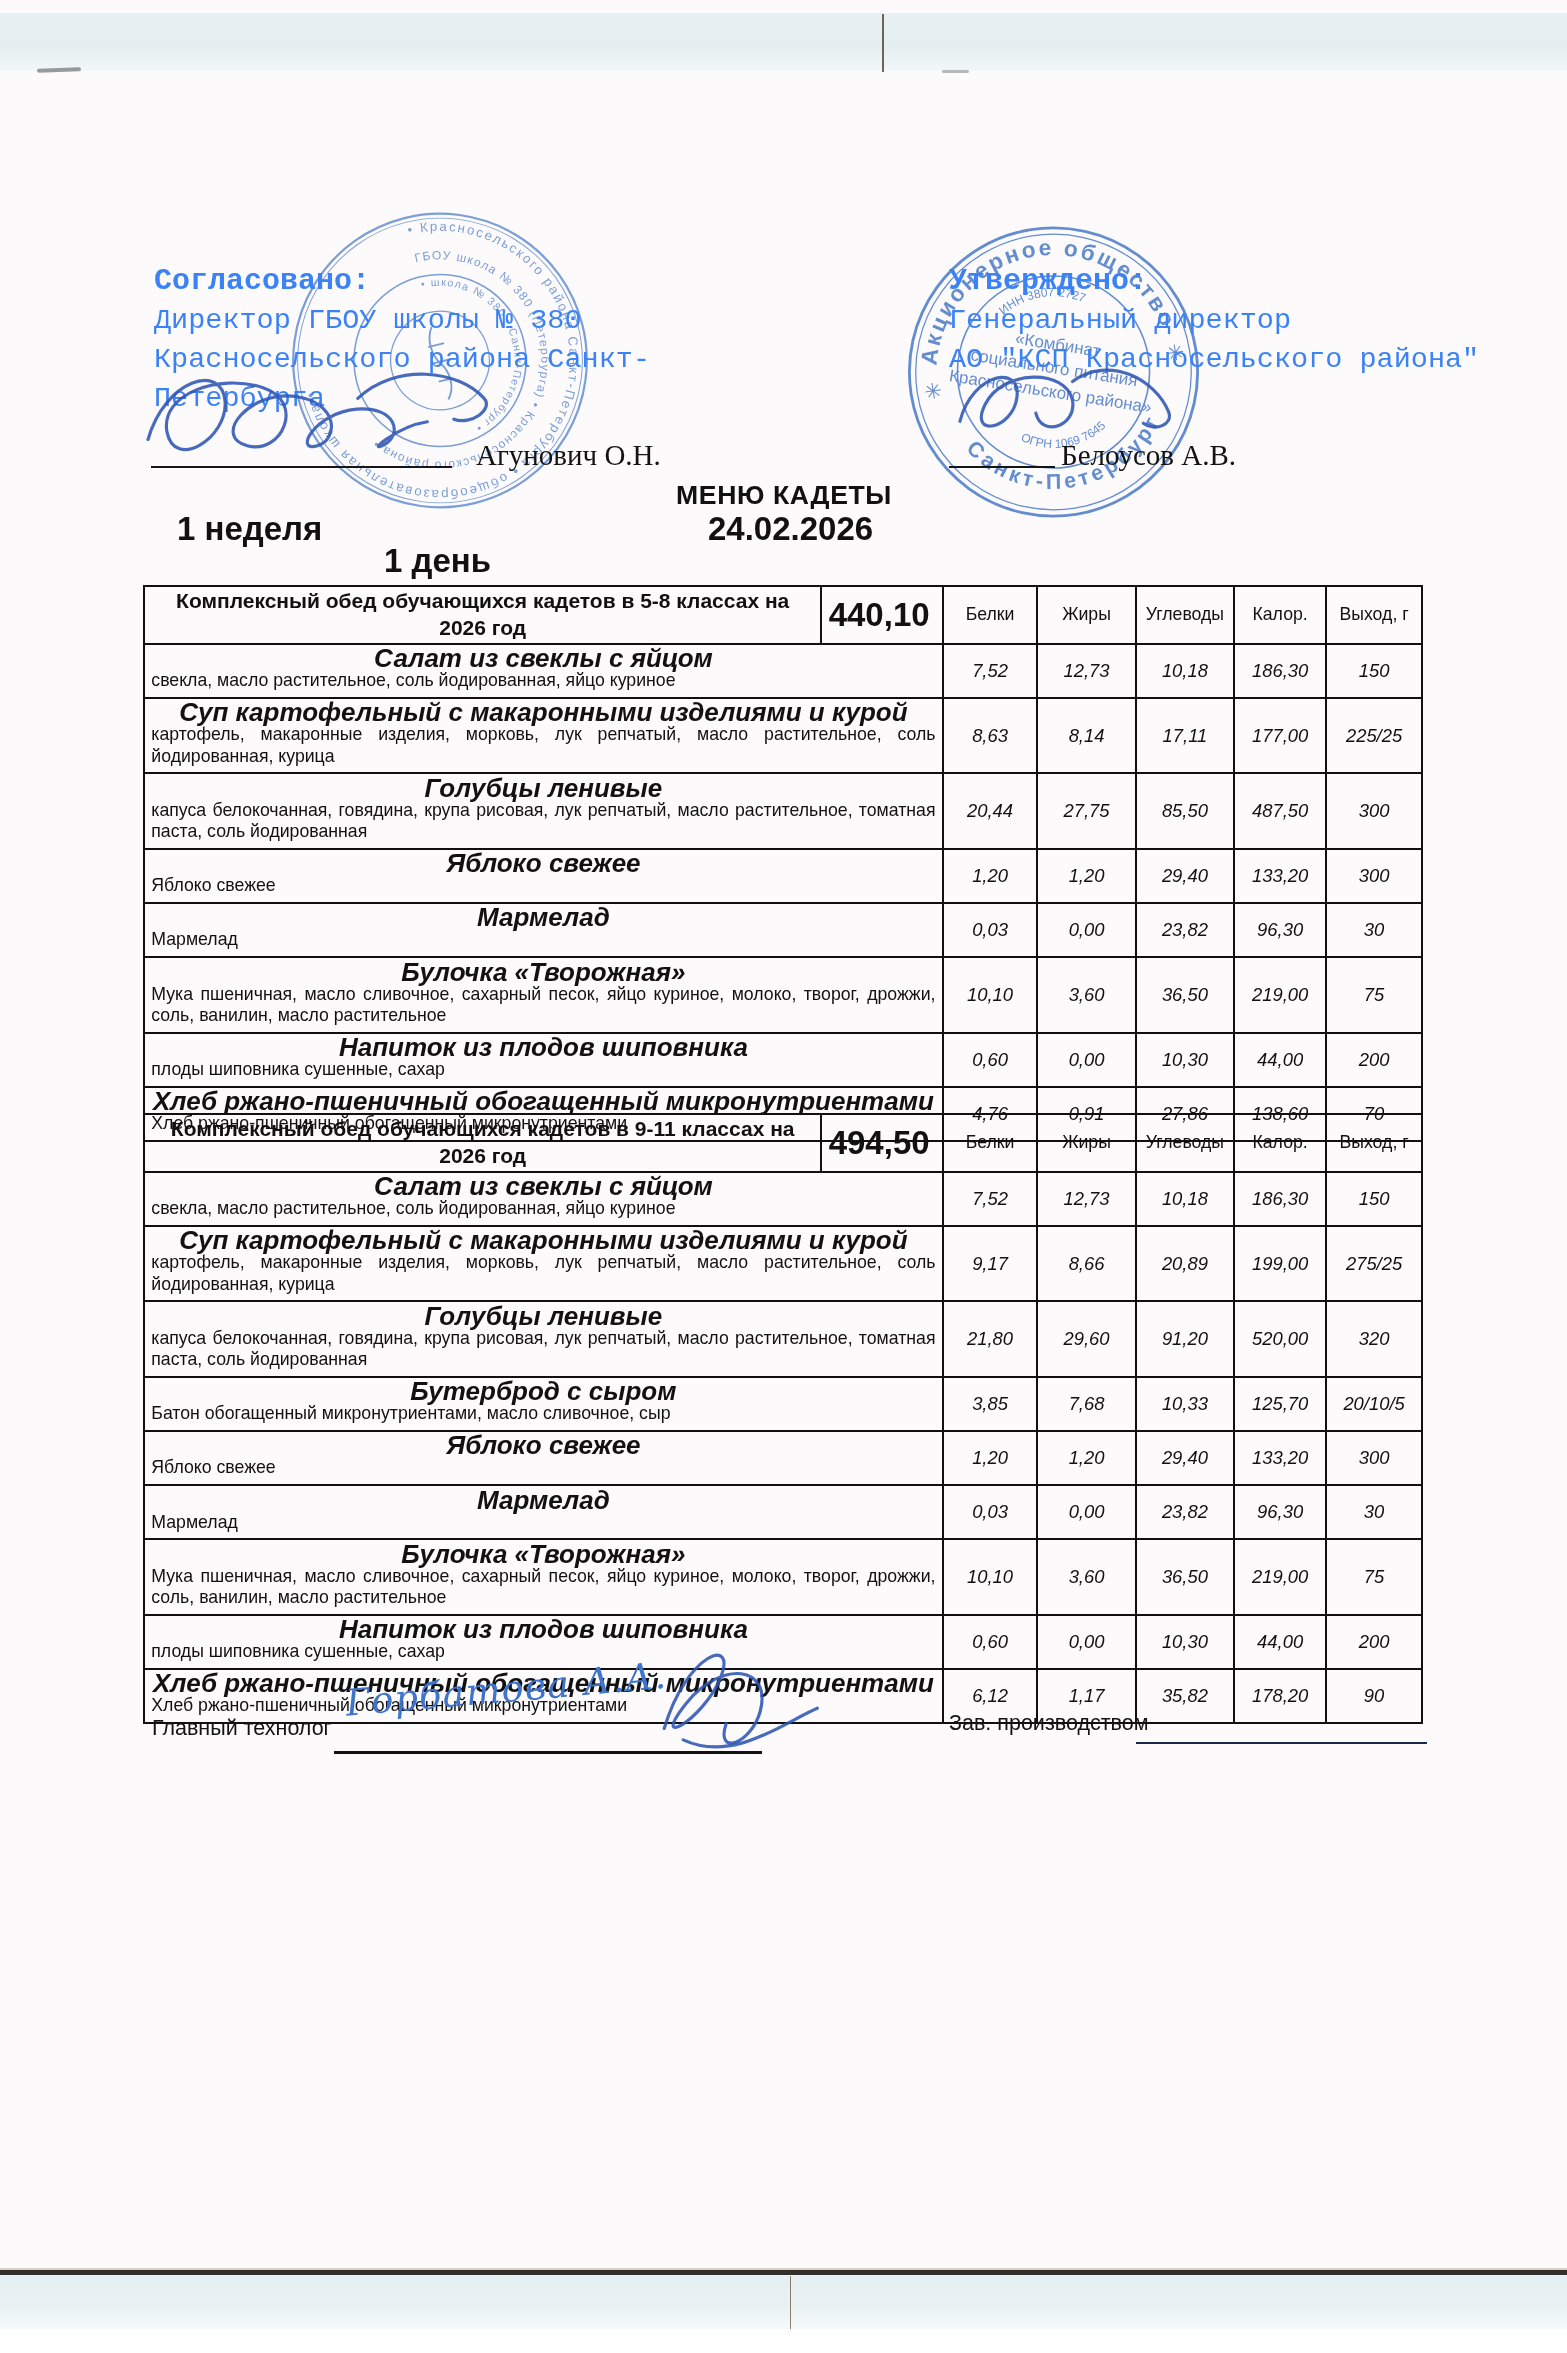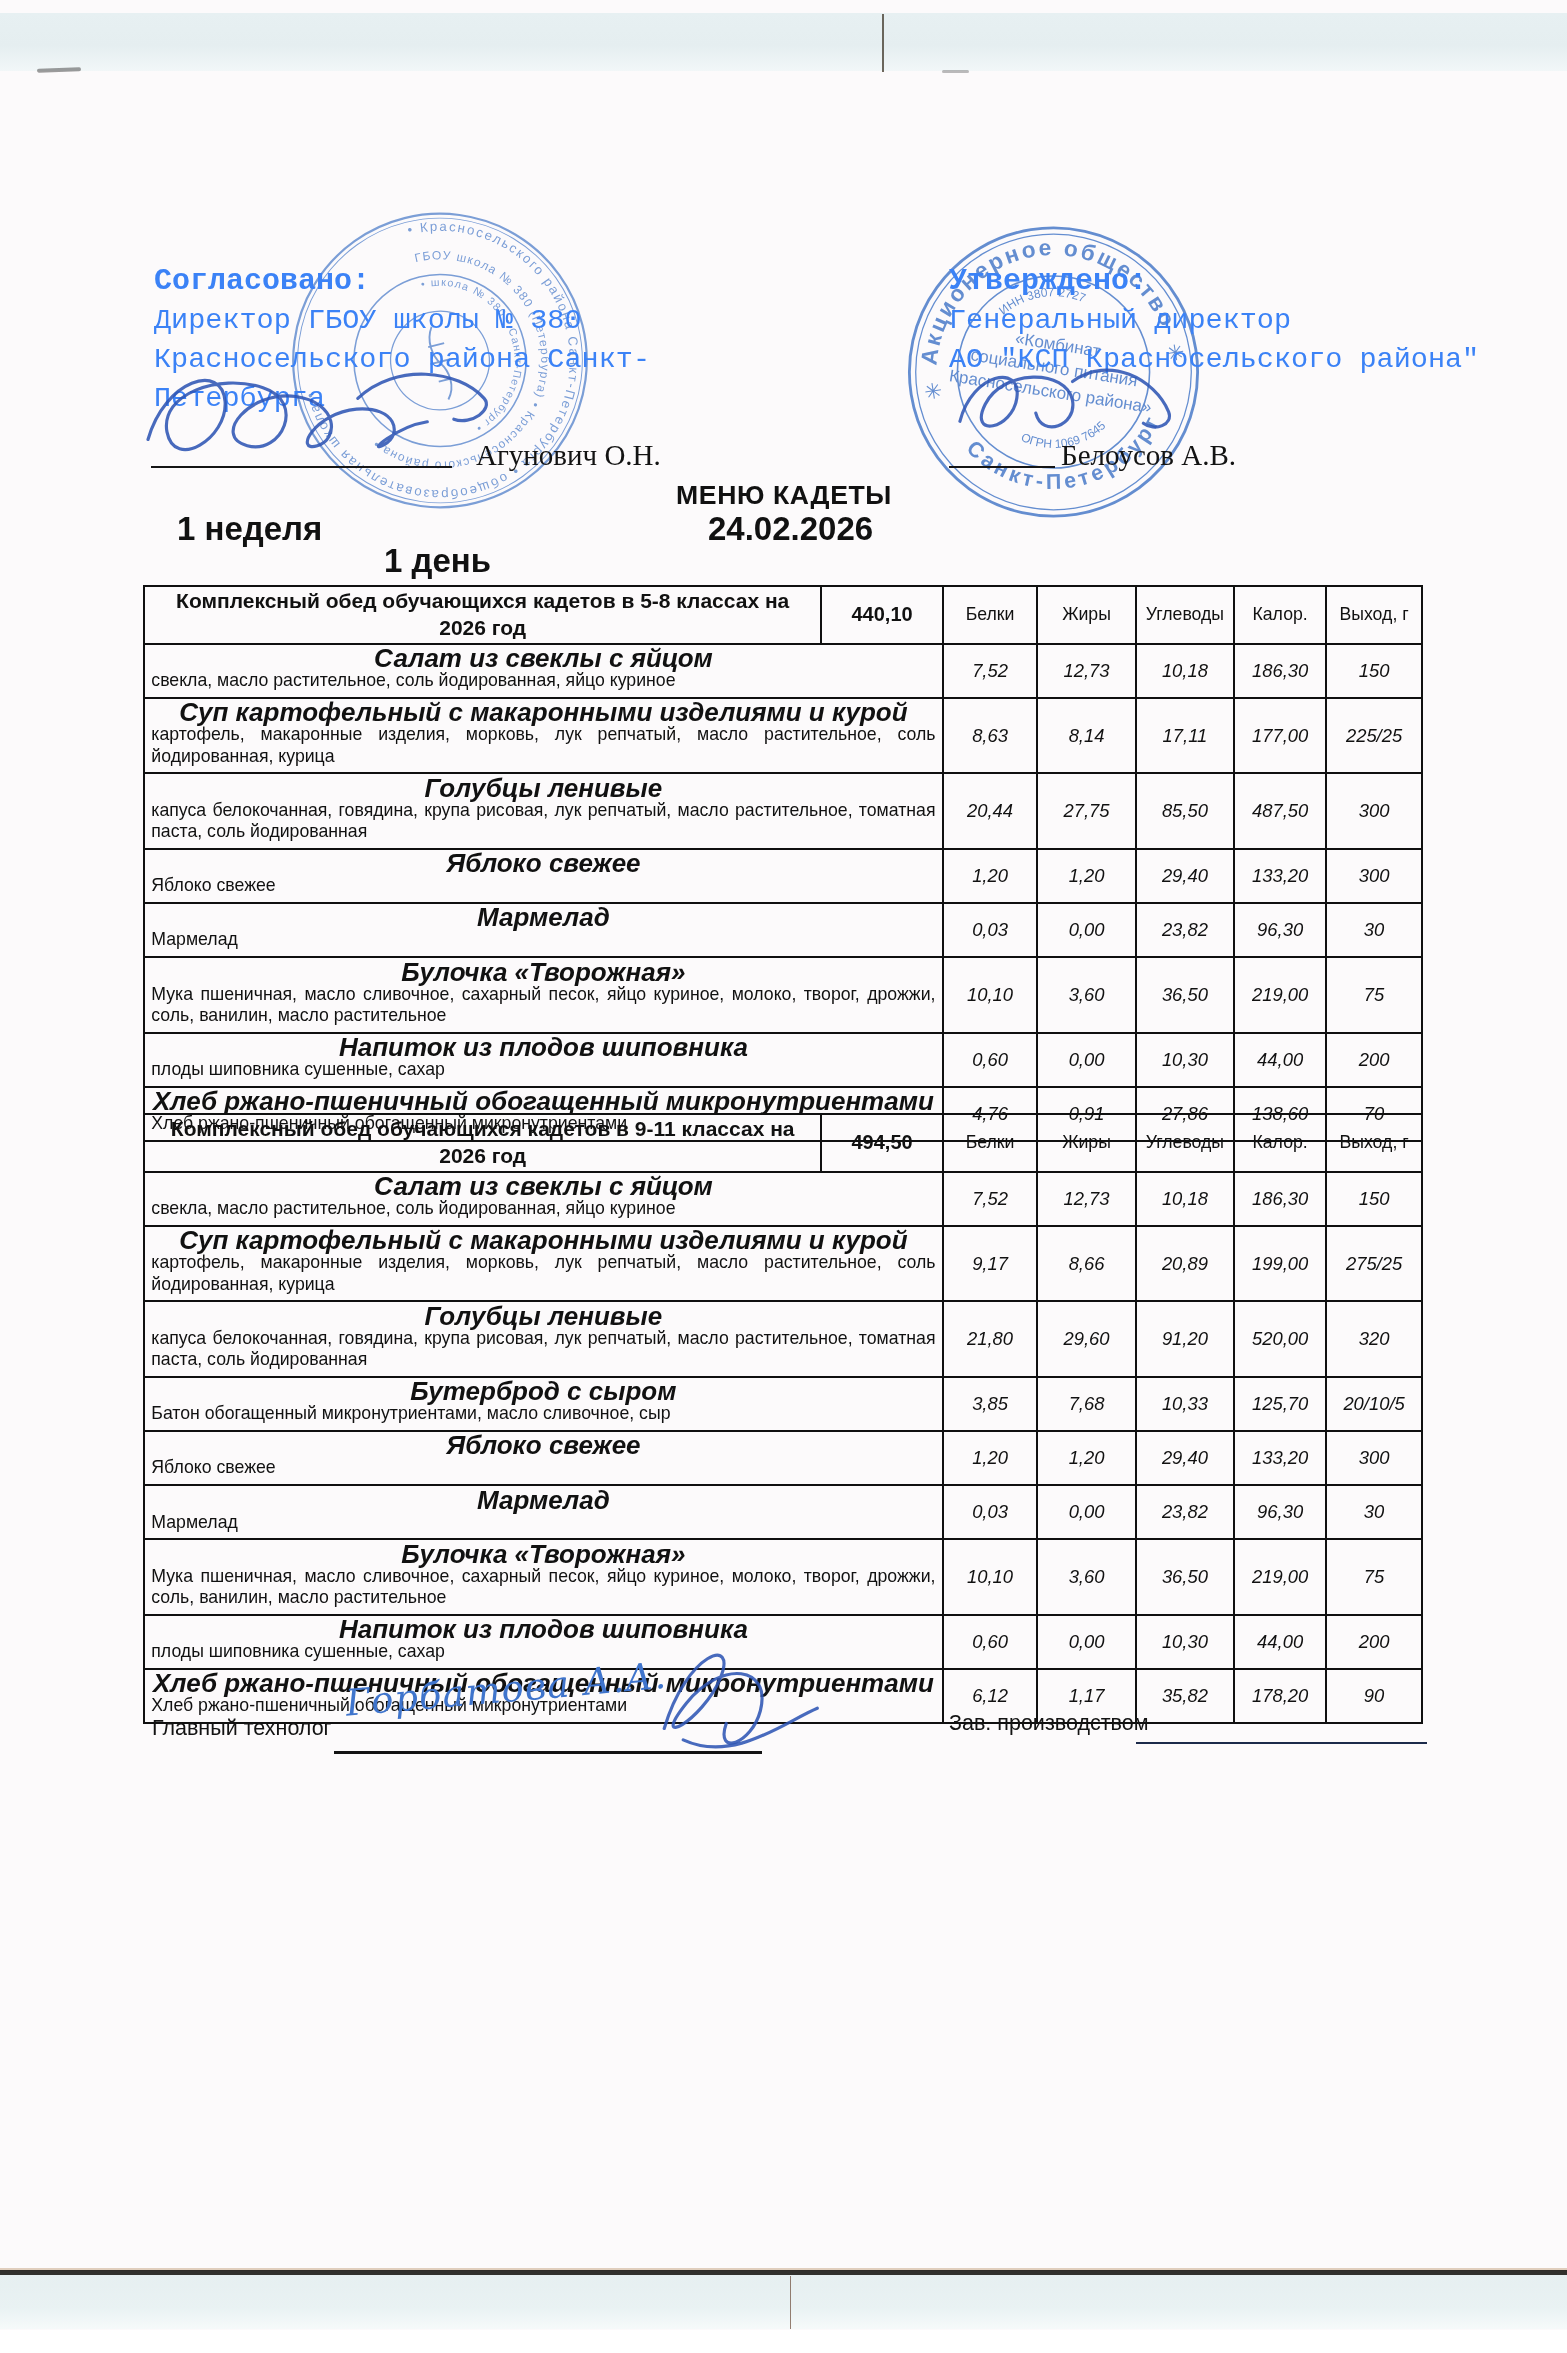--- a/index.html
+++ b/index.html
@@ -35,21 +35,21 @@
   .doc-title{position:absolute;z-index:3;left:0;top:480px;width:1568px;text-align:center;
     font-weight:bold;font-size:26.6px;letter-spacing:0.6px;}
   .wk{position:absolute;z-index:3;font-weight:bold;font-size:33px;top:510px;}
   .wk-week{left:177px;} .wk-day{left:384px;margin-top:32px;} .wk-date{left:708px;}
 
   
   table.menu{position:absolute;left:143px;width:1280px;z-index:2;border-collapse:collapse;table-layout:fixed;}
   table.menu td{border:2.5px solid #101010;vertical-align:middle;padding:1.3px 6.3px;}
   .t1{top:585px;} .t2{top:1113px;}
   .h-title{font-weight:bold;font-size:21px;line-height:26.6px;text-align:center;padding:5px 25px;height:53px;}
-  .h-price{font-weight:bold;font-size:20px;text-align:center;}
+  .h-price{font-weight:bold;font-size:33px;}
   .h-col{font-size:17.7px;text-align:center;}
   .dname{font-weight:bold;font-style:italic;font-size:26px;line-height:24px;text-align:center;}
   .ding{font-size:17.7px;line-height:21.5px;text-align:justify;padding-bottom:4px;}
   .num{font-style:italic;font-size:18.4px;text-align:center;}
 
   
   .stamp{position:absolute;z-index:1;}
   .st-left{left:278px;top:196px;}
   .st-right{left:897px;top:214px;}
   .stamp text{fill:#4a7bc9;}

